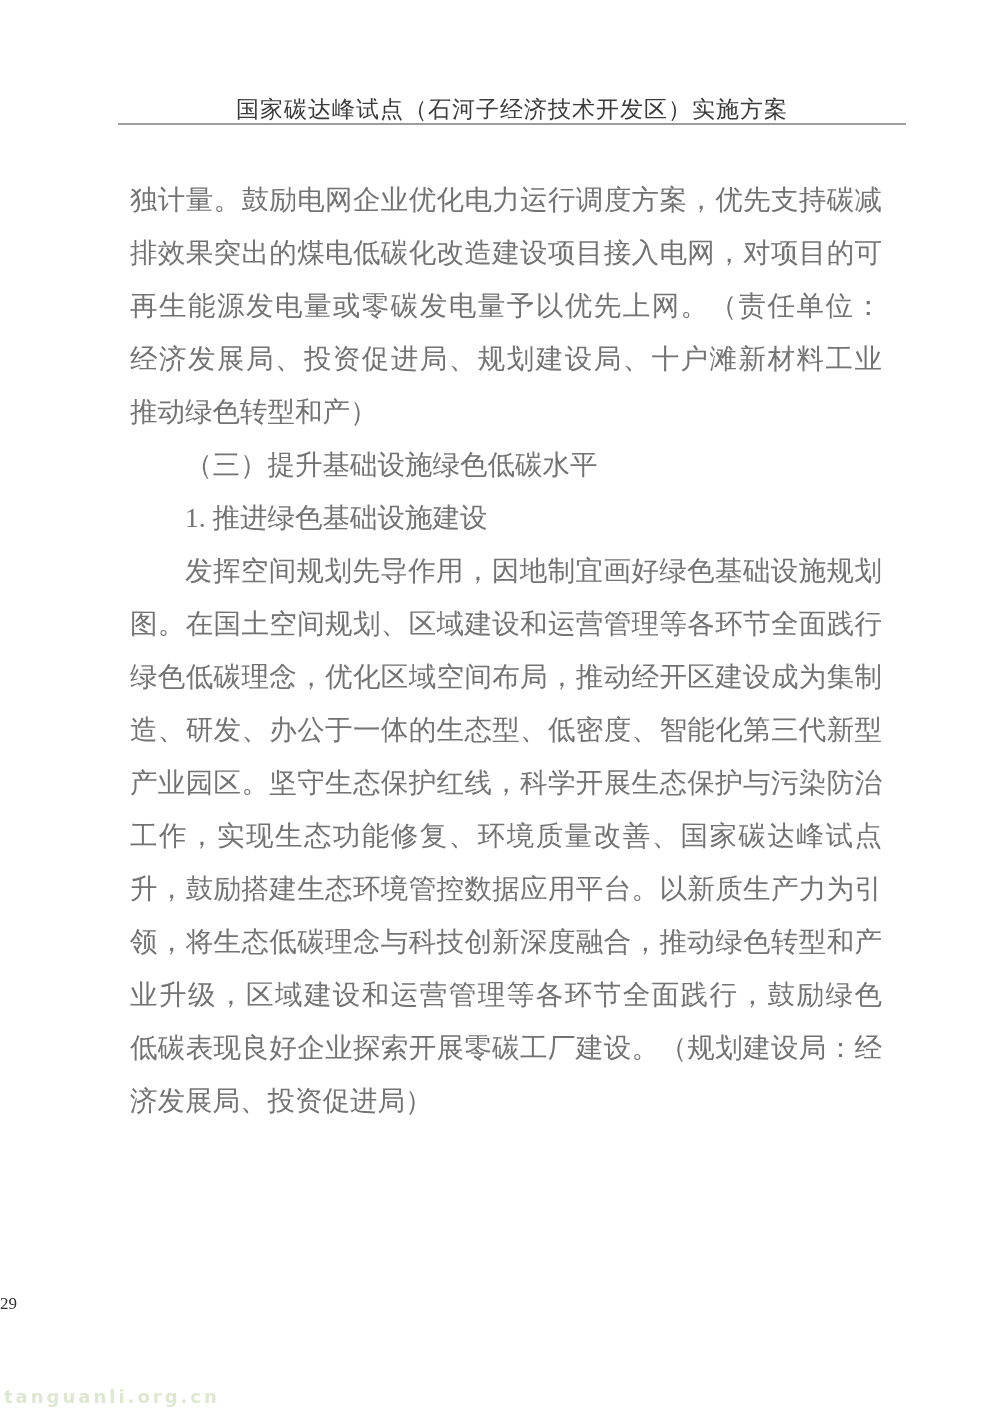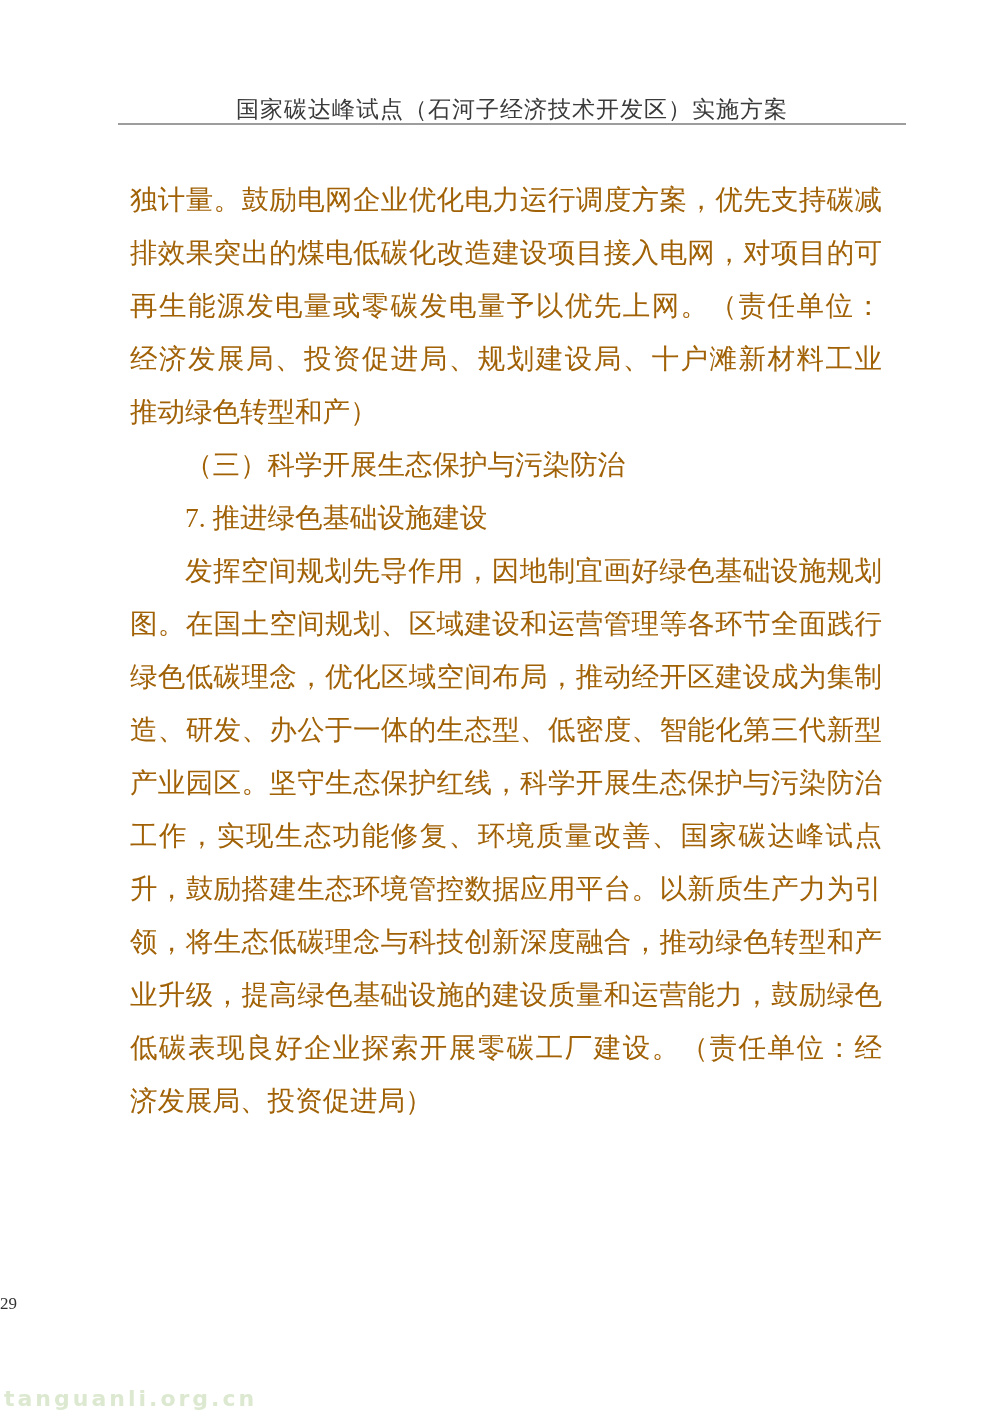--- a/index.html
+++ b/index.html
@@ -34,21 +34,21 @@
     width: 788px;
     height: 2px;
     background: #9d9d9d;
   }
   .doc-body {
     position: absolute;
     top: 173px;
     left: 130px;
     width: 752px;
     font-size: 27.5px;
-    color: #a16207;
+    color: #737373;
   }
   .line {
     height: 53px;
     line-height: 53px;
     text-align: justify;
     text-align-last: left;
   }
   .line.j {
     text-align-last: justify;
   }
@@ -64,53 +64,53 @@
     text-align: left;
     font-size: 17px;
     color: #333333;
   }
   .watermark {
     position: absolute;
     top: 1386px;
     left: 4px;
     font-family: "DejaVu Sans", "Liberation Sans", sans-serif;
     font-weight: bold;
-    font-size: 22px;
+    font-size: 18px;
     letter-spacing: 3px;
     color: #dce9d0;
     white-space: nowrap;
   }
 </style>
 </head>
 <body>
 
 <div class="page">
 
   <div class="page-header">国家碳达峰试点（石河子经济技术开发区）实施方案</div>
 
   <div class="header-divider"></div>
 
   <div class="doc-body">
       <div class="line j"><span>独计量。鼓励电网企业优化电力运行调度方案，优先支持碳减</span></div>
       <div class="line j"><span>排效果突出的煤电低碳化改造建设项目接入电网，对项目的可</span></div>
       <div class="line j"><span>再生能源发电量或零碳发电量予以优先上网。</span><span class="b">（责任单位：</span></div>
       <div class="line j"><span class="b">经济发展局、投资促进局、规划建设局、十户滩新材料工业</span></div>
       <div class="line"><span class="b">推动绿色转型和产）</span></div>
-      <div class="line ind"><span>（三）科学开展生态保护与污染防治</span></div>
-      <div class="line ind"><span class="b">7. 推进绿色基础设施建设</span></div>
+      <div class="line ind"><span>（三）提升基础设施绿色低碳水平</span></div>
+      <div class="line ind"><span class="b">1. 推进绿色基础设施建设</span></div>
       <div class="line j ind"><span>发挥空间规划先导作用，因地制宜画好绿色基础设施规划</span></div>
       <div class="line j"><span>图。在国土空间规划、区域建设和运营管理等各环节全面践行</span></div>
       <div class="line j"><span>绿色低碳理念，优化区域空间布局，推动经开区建设成为集制</span></div>
       <div class="line j"><span>造、研发、办公于一体的生态型、低密度、智能化第三代新型</span></div>
       <div class="line j"><span>产业园区。坚守生态保护红线，科学开展生态保护与污染防治</span></div>
       <div class="line j"><span>工作，实现生态功能修复、环境质量改善、国家碳达峰试点</span></div>
       <div class="line j"><span>升，鼓励搭建生态环境管控数据应用平台。以新质生产力为引</span></div>
       <div class="line j"><span>领，将生态低碳理念与科技创新深度融合，推动绿色转型和产</span></div>
-      <div class="line j"><span>业升级，提高绿色基础设施的建设质量和运营能力，鼓励绿色</span></div>
-      <div class="line j"><span>低碳表现良好企业探索开展零碳工厂建设。</span><span class="b">（责任单位：经</span></div>
+      <div class="line j"><span>业升级，区域建设和运营管理等各环节全面践行，鼓励绿色</span></div>
+      <div class="line j"><span>低碳表现良好企业探索开展零碳工厂建设。</span><span class="b">（规划建设局：经</span></div>
       <div class="line"><span class="b">济发展局、投资促进局）</span></div>
     </div>
 
   <div class="page-number">29</div>
 
   <div class="watermark">tanguanli.org.cn</div>
 
 </div>
 
 </body></html>

